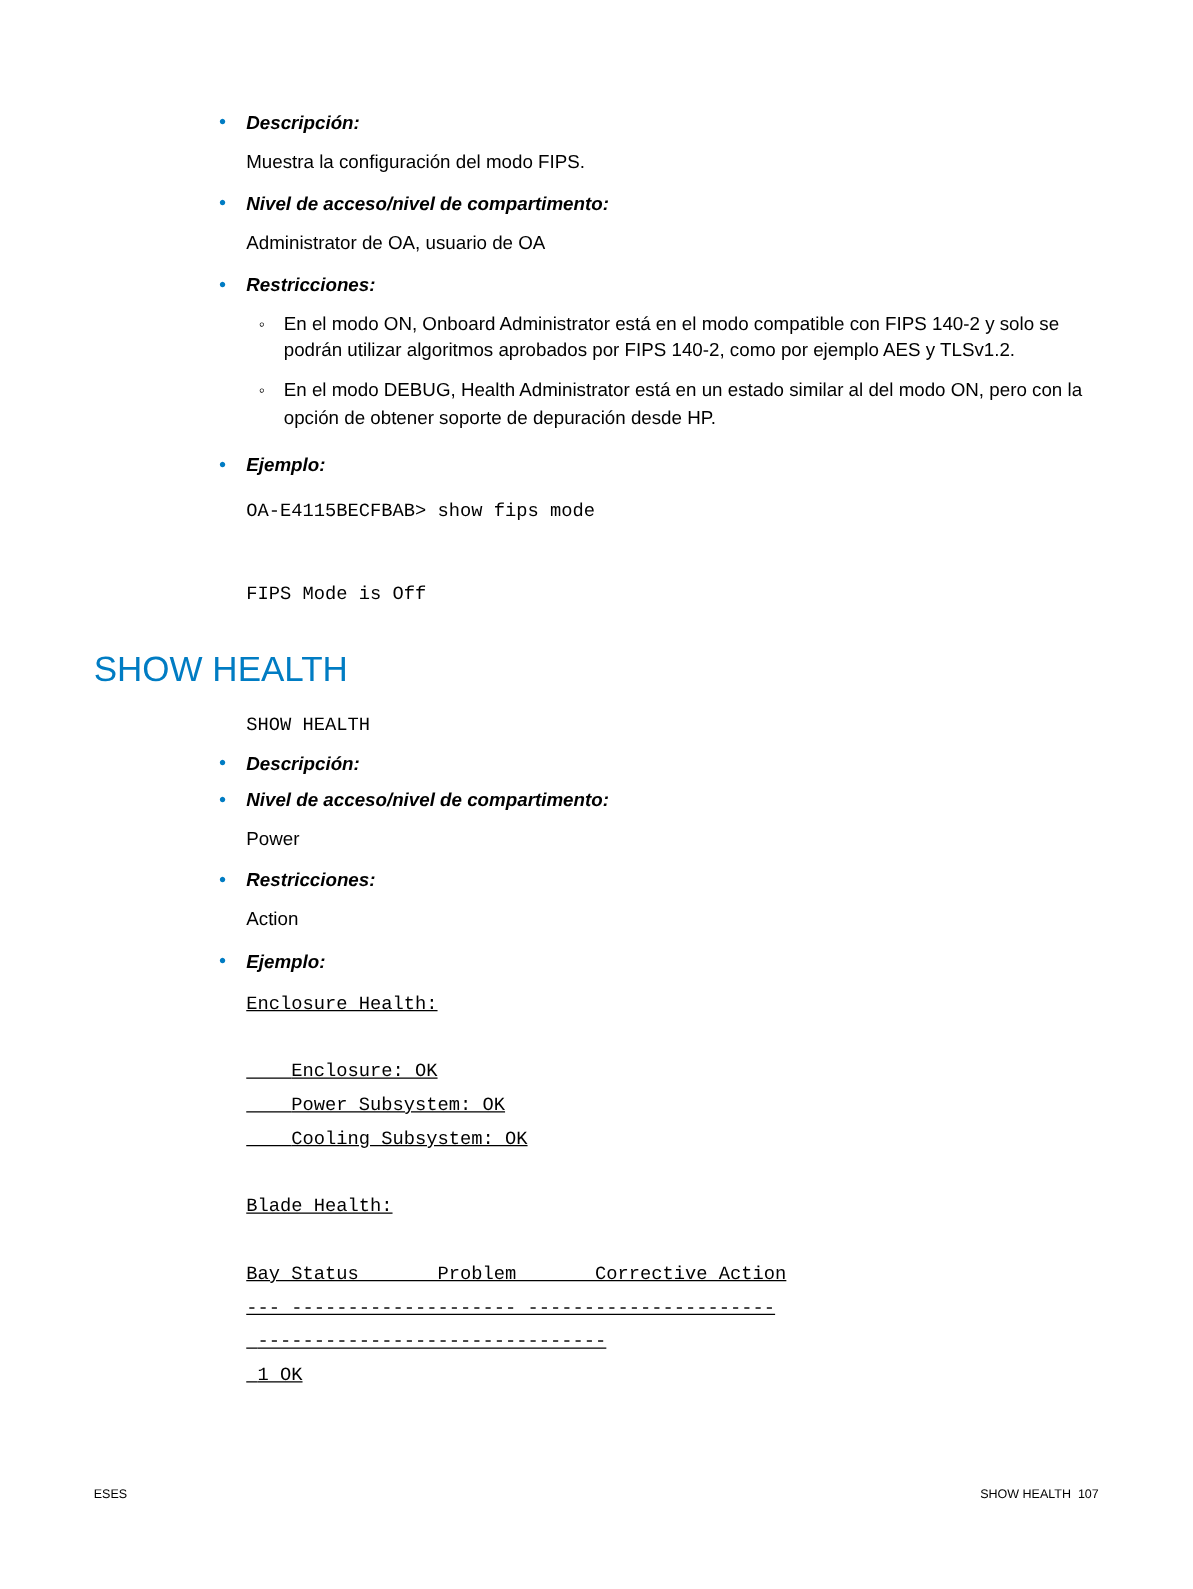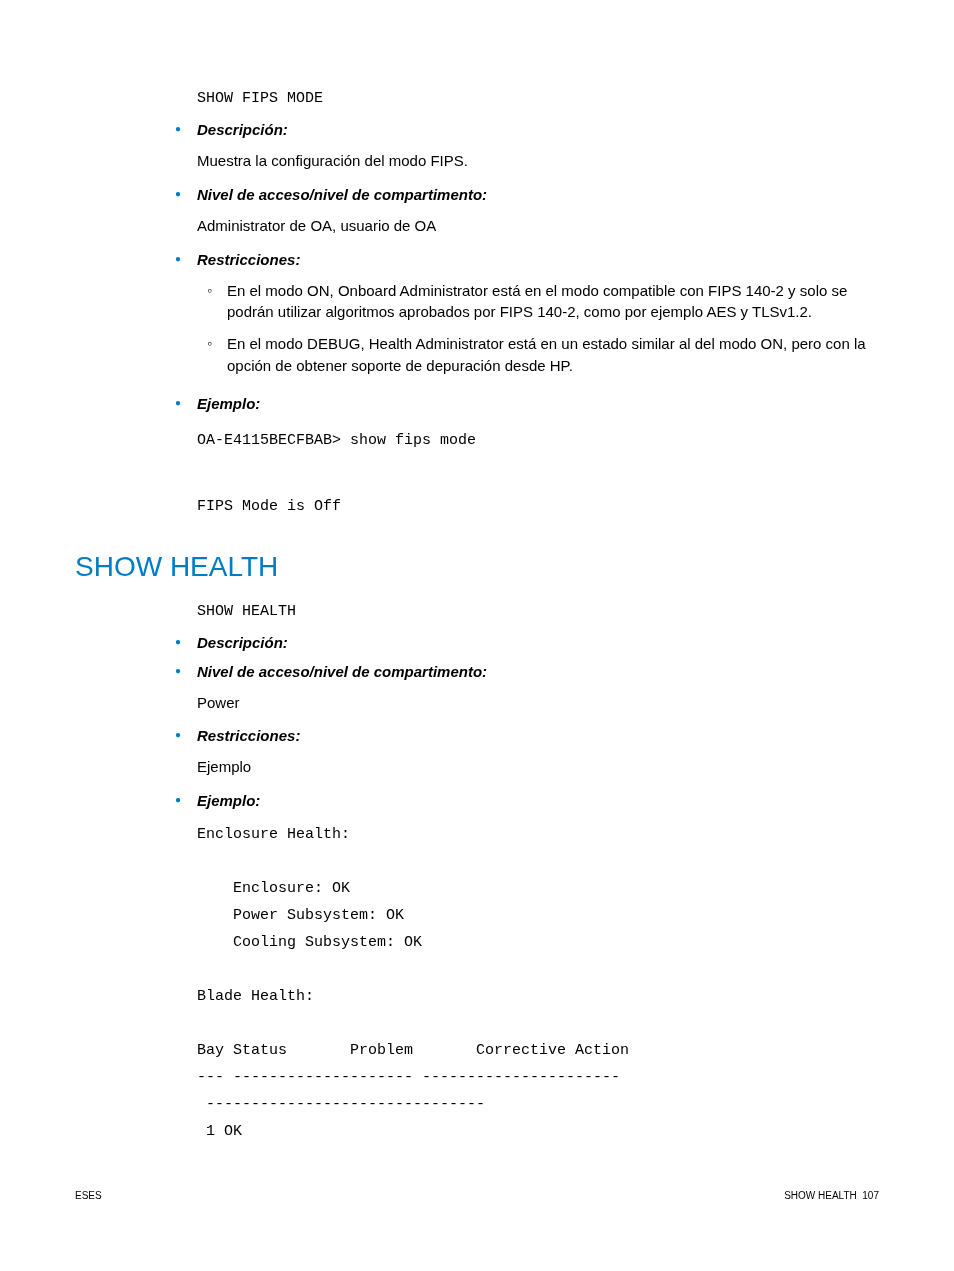--- a/index.html
+++ b/index.html
@@ -57,29 +57,28 @@
     .footer {
       position: absolute;
       bottom: 70px;
       left: 75px;
       right: 75px;
       display: flex;
       justify-content: space-between;
       font-size: 10px;
     }
     .line { line-height: 1.45; }
-    .pre-block { padding-left: 22px; margin-bottom: 24px; line-height: 1.8; }
+    .pre-block { padding-left: 22px; margin-bottom: 24px; line-height: 1.8; text-decoration: underline; }
     .gap-sm { height: 8px; }
   </style>
 </head>
 <body>
 
 <div class="content">
 
-  <div class="indent-text mono">SHOW FIPS MODE</div>
 
   <div class="bullet-item">
     <span class="bold-label">Descripción:</span>
   </div>
   <div class="indent-text line">Muestra la configuración del modo FIPS.</div>
 
   <div class="bullet-item">
     <span class="bold-label">Nivel de acceso/nivel de compartimento:</span>
   </div>
   <div class="indent-text line">Administrator de OA, usuario de OA</div>
@@ -107,21 +106,21 @@
   </div>
 
   <div class="bullet-item">
     <span class="bold-label">Nivel de acceso/nivel de compartimento:</span>
   </div>
   <div class="indent-text line">Power</div>
 
   <div class="bullet-item">
     <span class="bold-label">Restricciones:</span>
   </div>
-  <div class="indent-text line">Ejemplo</div>
+  <div class="indent-text line">Action</div>
 
   <div class="bullet-item">
     <span class="bold-label">Ejemplo:</span>
   </div>
   <div class="pre-block mono">Enclosure Health:
 
     Enclosure: OK
     Power Subsystem: OK
     Cooling Subsystem: OK
 

